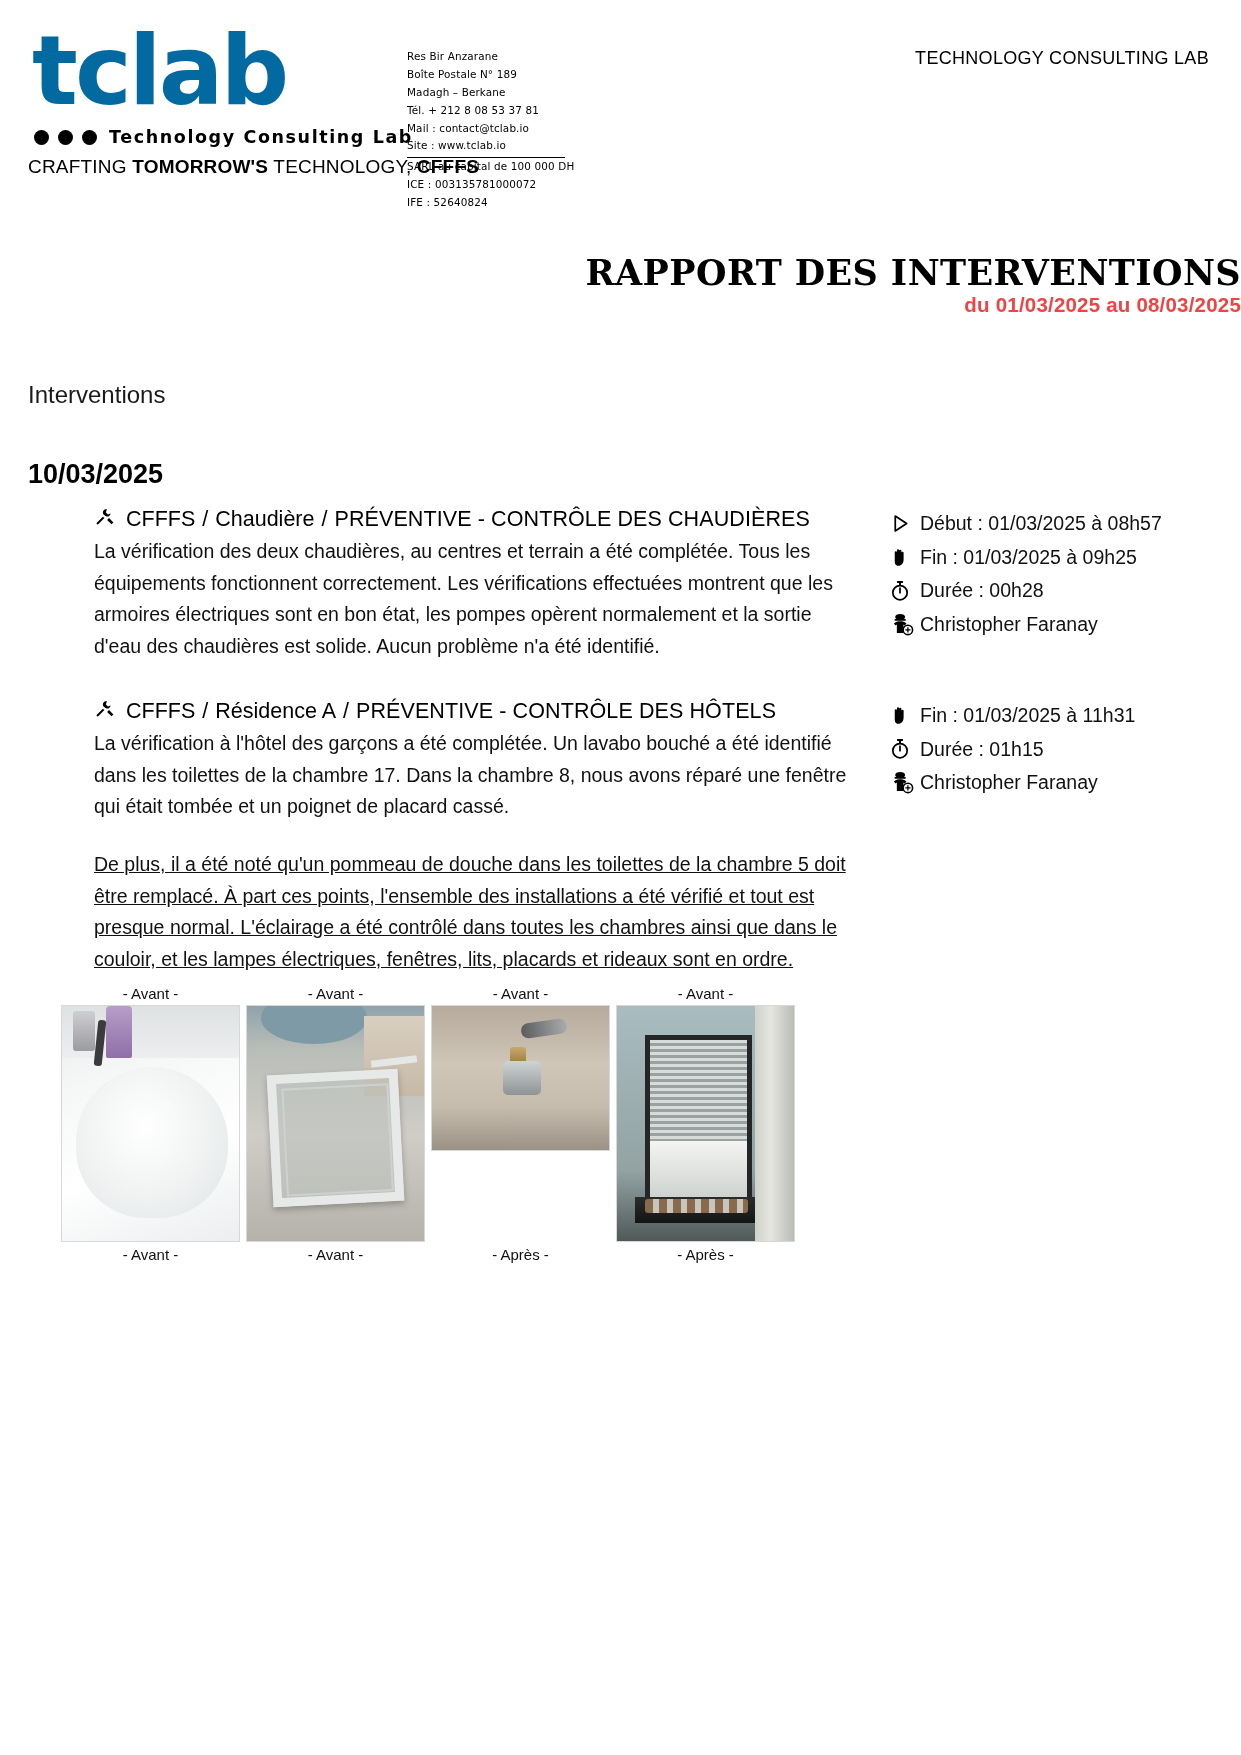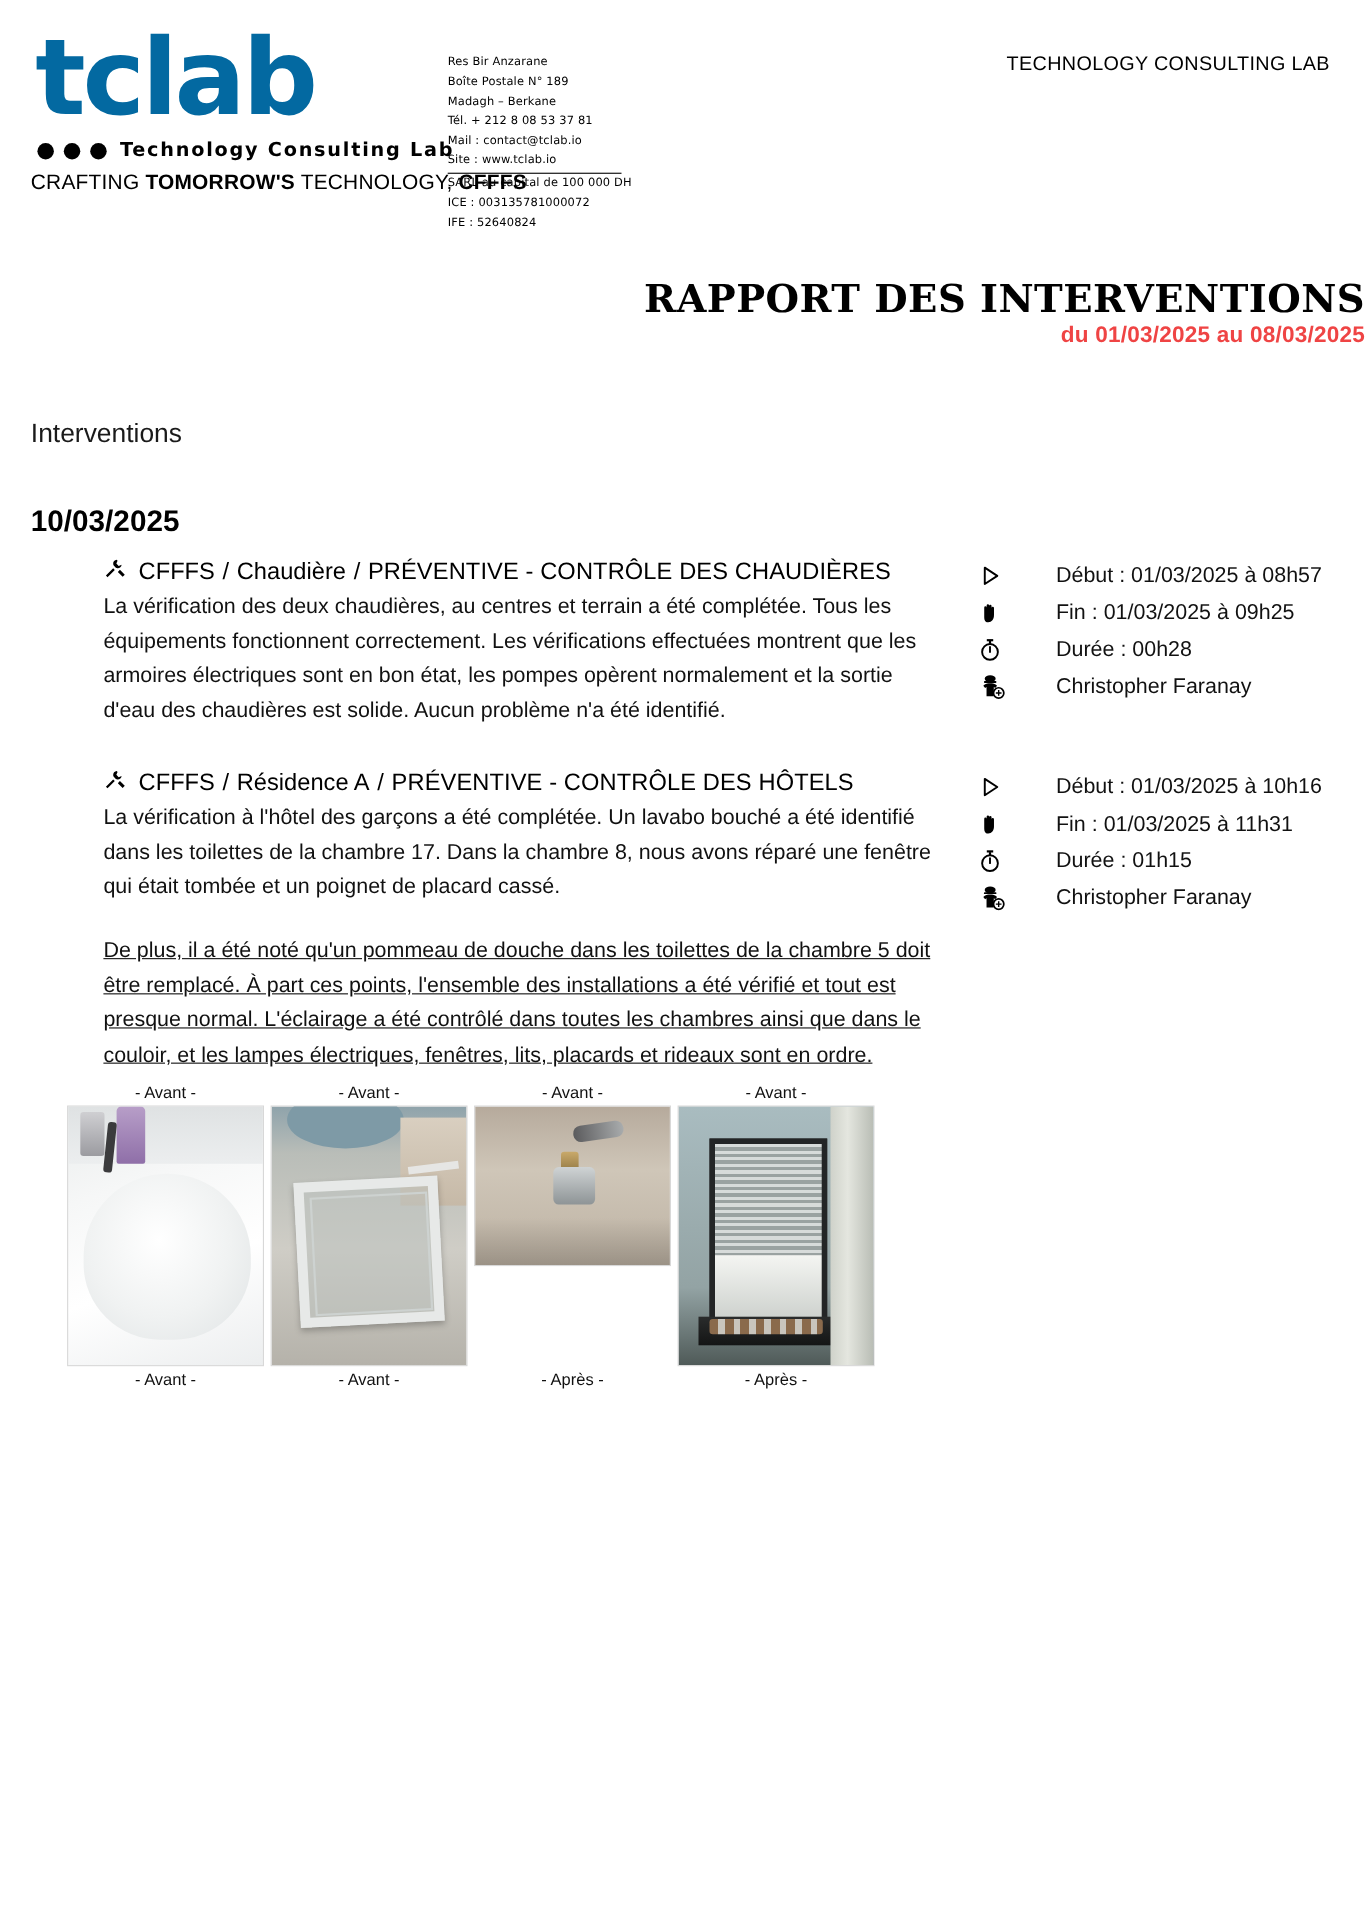--- a/index.html
+++ b/index.html
@@ -191,21 +191,20 @@
     padding-left: 36px;
     padding-top: 4px;
   }
   .meta-row {
     display: flex;
     align-items: flex-start;
     font-size: 19.5px;
     line-height: 1.62;
     color: #111;
     margin-bottom: 2px;
-    gap: 40px;
   }
   .meta-icon {
     flex: 0 0 30px;
     width: 30px;
     display: flex;
     justify-content: flex-start;
     align-items: center;
     height: 31px;
   }
   .meta-text { flex: 1 1 auto; }
@@ -468,28 +467,20 @@
         <span class="t-sep">/</span>
         <span class="t-upper">PRÉVENTIVE  - CONTRÔLE DES HÔTELS</span>
       </div>
       <div class="interv-body">
         <p>La vérification à l'hôtel des garçons a été complétée. Un lavabo bouché a été identifié dans les toilettes de la chambre 17. Dans la chambre 8, nous avons réparé une fenêtre qui était tombée et un poignet de placard cassé.</p>
         <p>De plus, il a été noté qu'un pommeau de douche dans les toilettes de la chambre 5 doit être remplacé. À part ces points, l'ensemble des installations a été vérifié et tout est presque normal. L'éclairage a été contrôlé dans toutes les chambres ainsi que dans le couloir, et les lampes électriques, fenêtres, lits, placards et rideaux sont en ordre.</p>
       </div>
     </div>
 
     <div class="interv-meta">
-      <div class="meta-row">
-        <span class="meta-icon">
-          <svg width="21" height="21" viewBox="0 0 24 24" aria-hidden="true">
-            <path d="M6 3.5l13 8.5-13 8.5V3.5z" fill="none" stroke="#000" stroke-width="2" stroke-linejoin="round"></path>
-          </svg>
-        </span>
-        <span class="meta-text">Début : 01/03/2025 à 10h16</span>
-      </div>
       <div class="meta-row">
         <span class="meta-icon">
           <svg width="19" height="21" viewBox="0 0 24 26" aria-hidden="true">
             <path d="M6 12V6.5a1.4 1.4 0 012.8 0V11V4a1.4 1.4 0 012.8 0v7V4.6a1.4 1.4 0 012.8 0V11V7a1.4 1.4 0 012.8 0v8.4c0 4.6-2.6 8-6.6 8S6 20.4 6 16.4V12z" fill="#000"></path>
           </svg>
         </span>
         <span class="meta-text">Fin : 01/03/2025 à 11h31</span>
       </div>
       <div class="meta-row">
         <span class="meta-icon">

